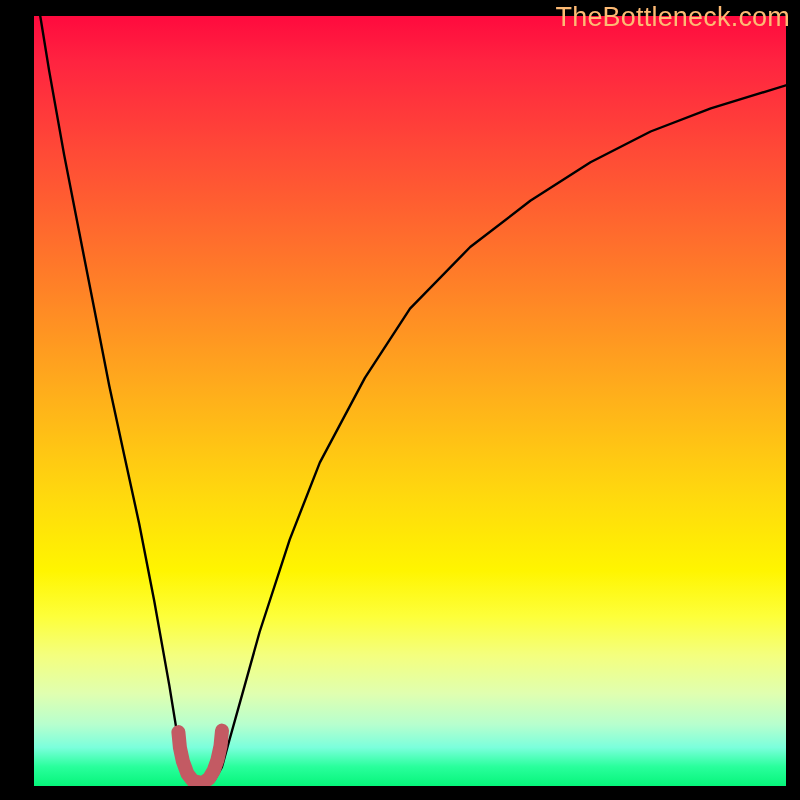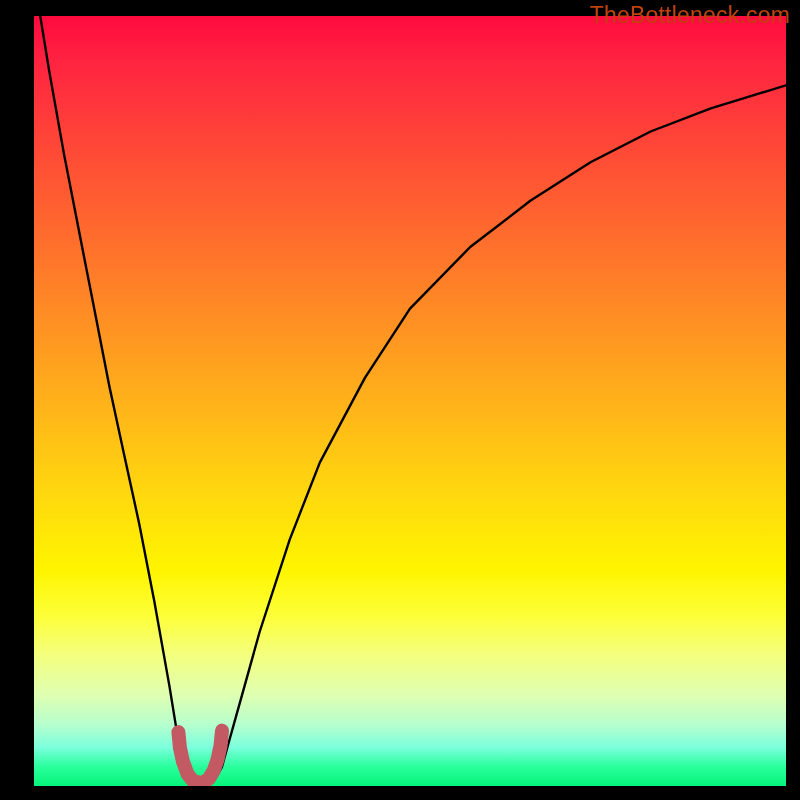--- a/index.html
+++ b/index.html
@@ -55,22 +55,22 @@
     left: 0;
     top: 0;
     width: 100%;
     height: 100%;
   }
   .watermark {
     position: absolute;
     top: 2px;
     right: 10px;
     font-family: Arial, Helvetica, sans-serif;
-    font-size: 23px;
-    color: #c2410c;
+    font-size: 27px;
+    color: #fdba74;
     letter-spacing: 0.2px;
     user-select: none;
   }
 </style>
 </head>
 <body>
 
 <div class="frame">
 
   <div class="plot-area">

